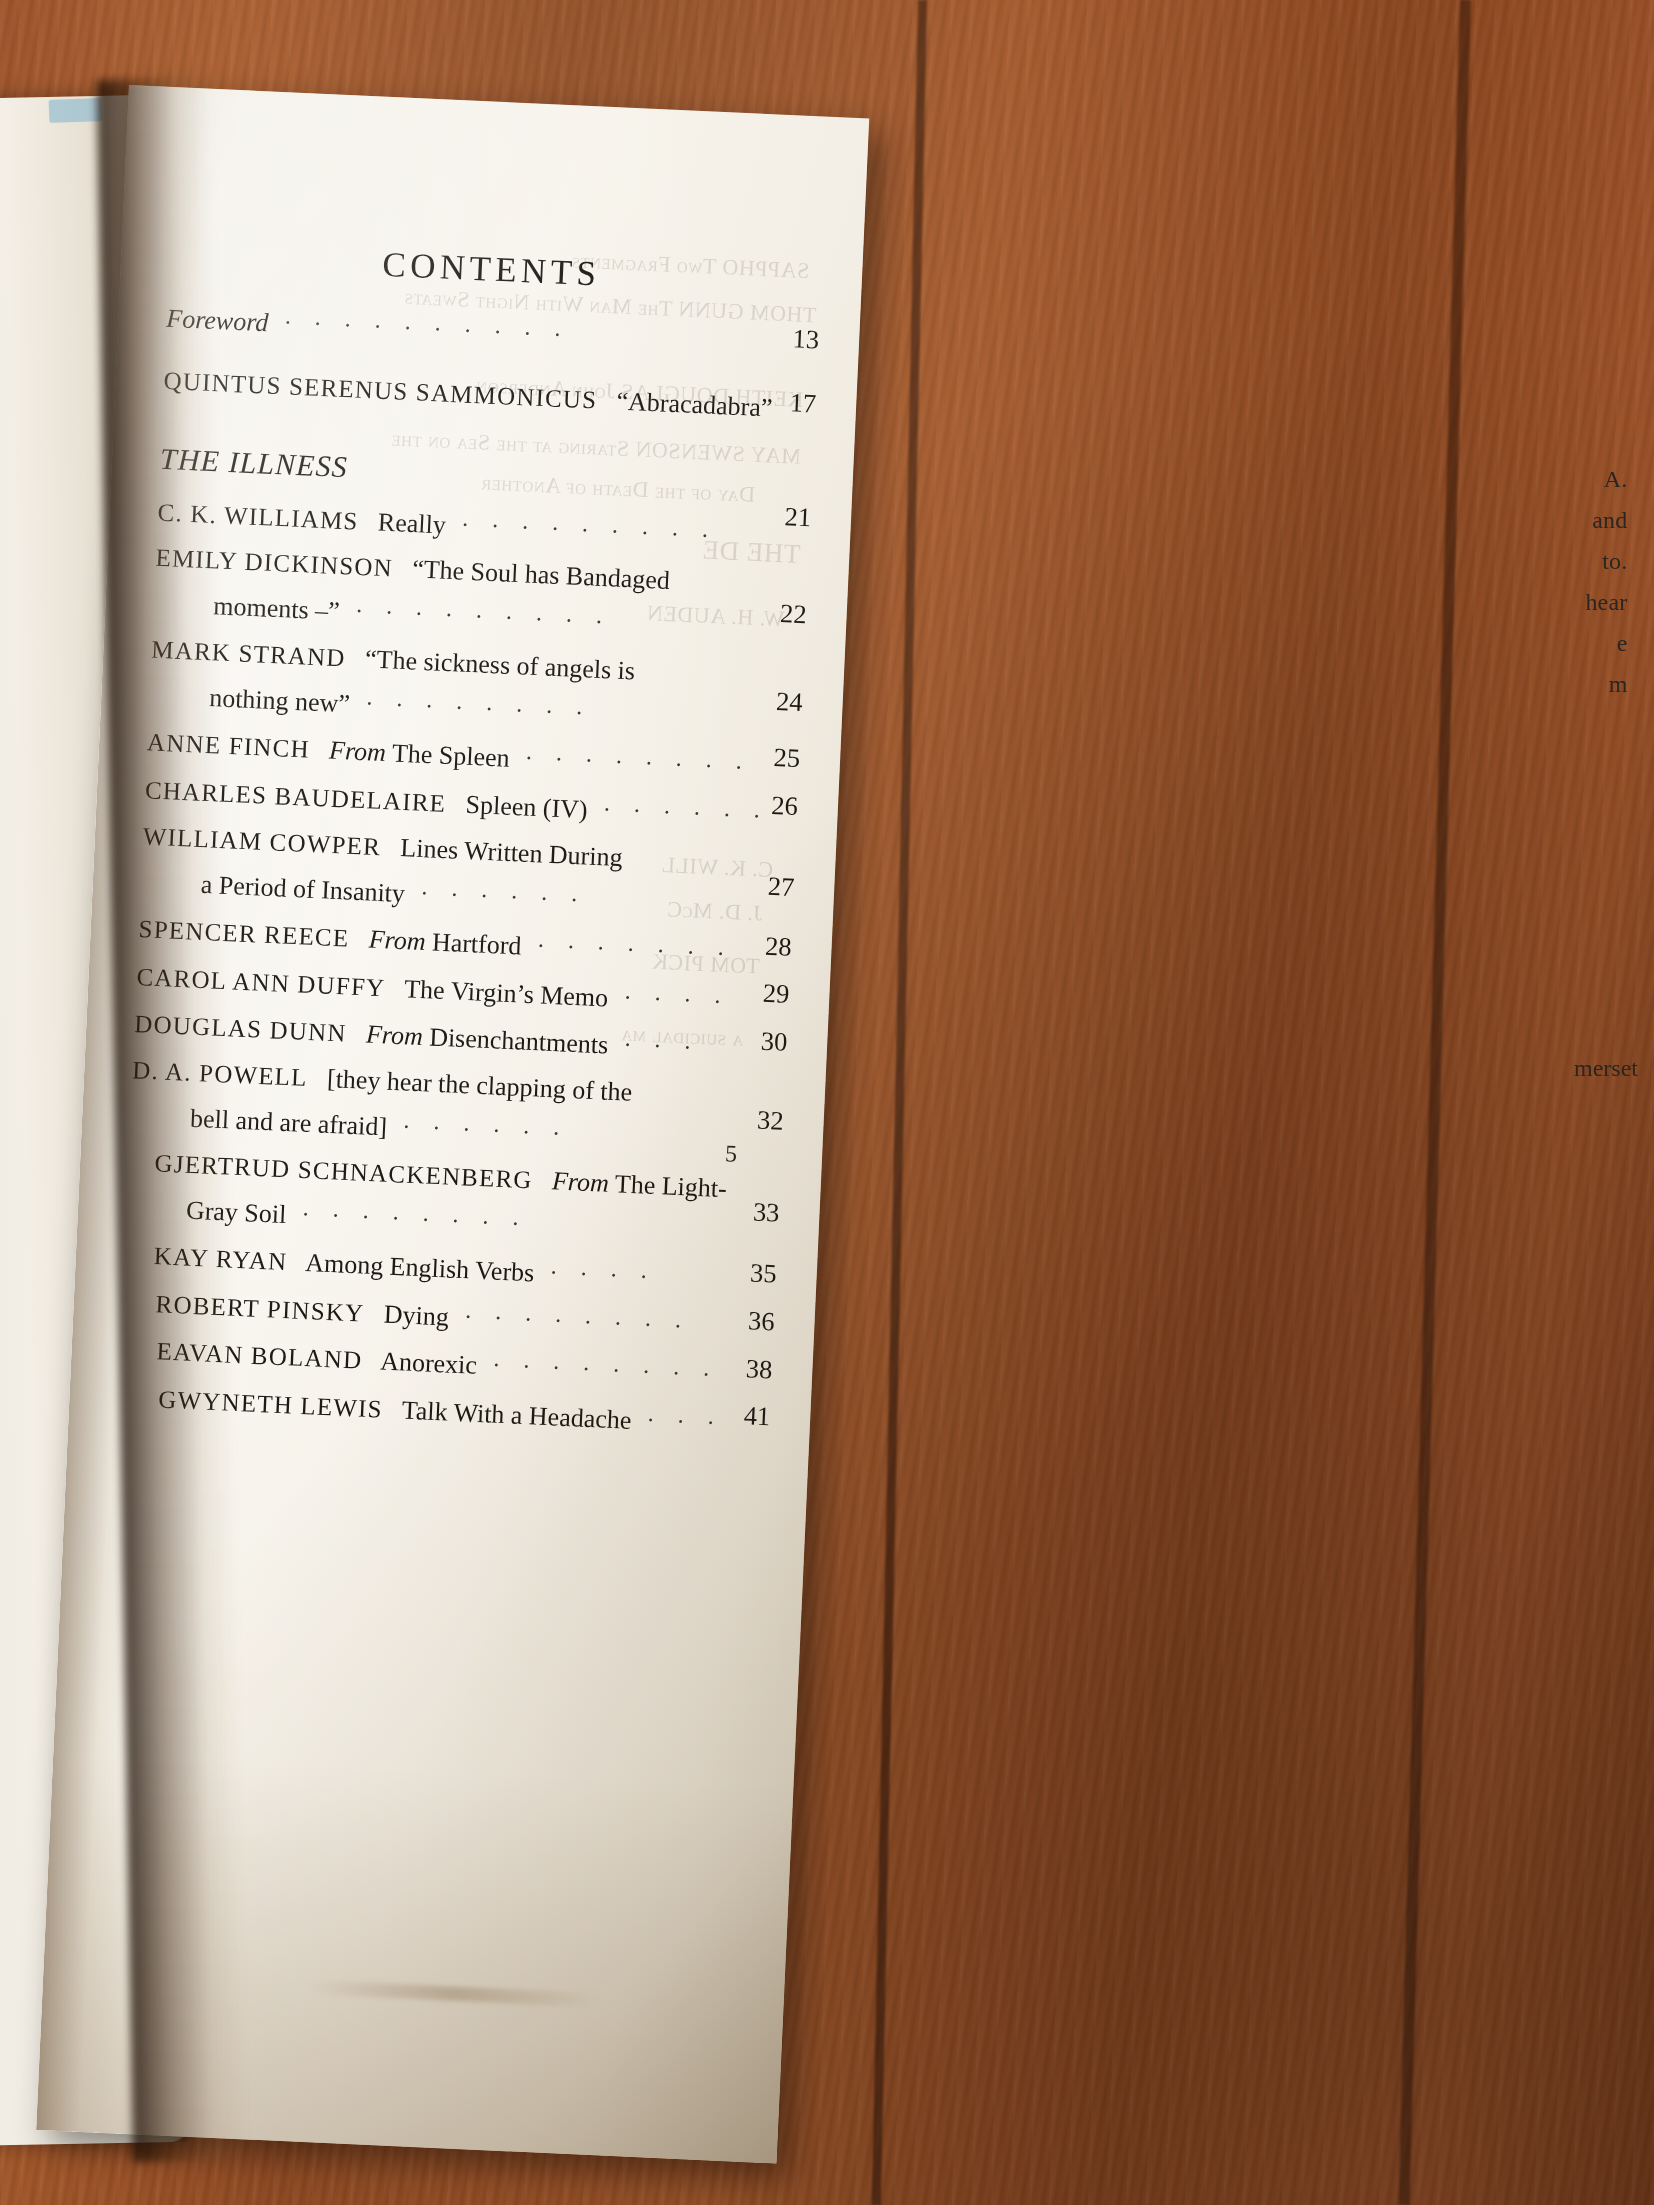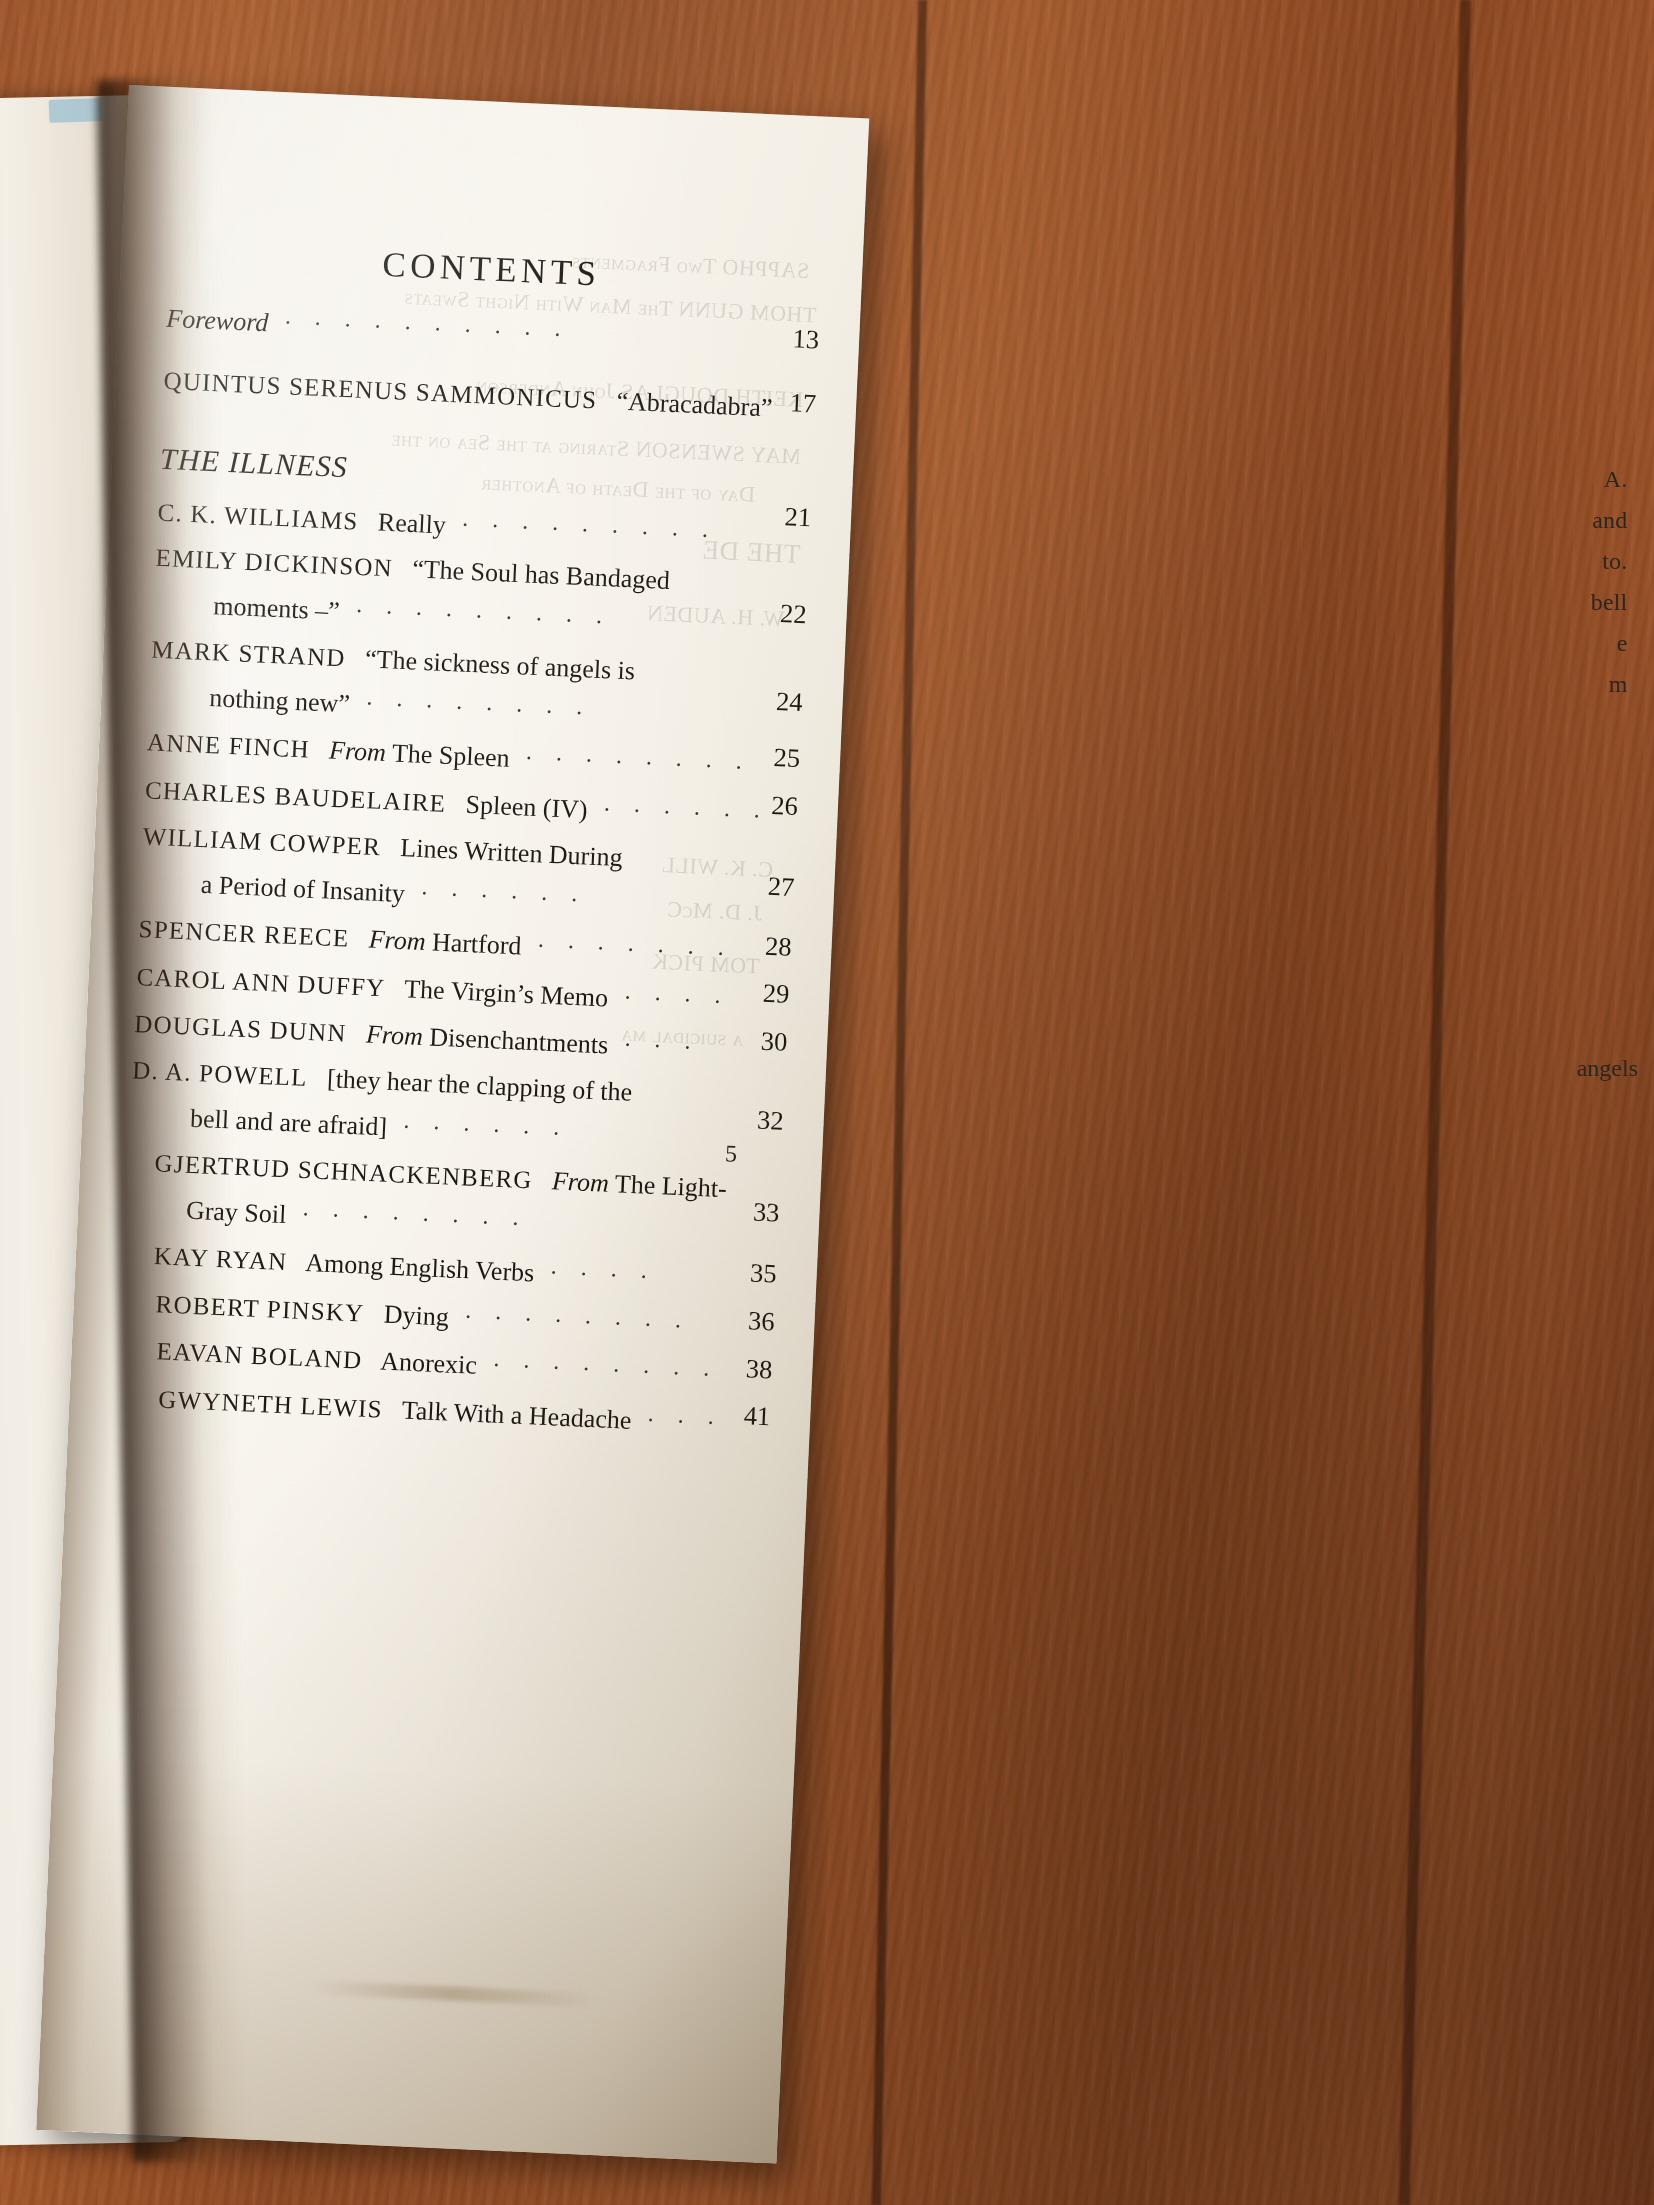--- a/index.html
+++ b/index.html
@@ -284,25 +284,25 @@
 
   <div class="left-page">
     <div class="edge-hint"></div>
   </div>
   <div class="left-tab"></div>
   <div class="left-tab2"></div>
   <div class="left-page-text">
     <div>A.</div>
     <div>and</div>
     <div>to.</div>
-    <div>bell</div>
+    <div>hear</div>
     <div>e</div>
     <div>m</div>
   </div>
-  <div class="left-page-text2">angels</div>
+  <div class="left-page-text2">merset</div>
 
   <div class="gutter"></div>
 
   <div class="page">
 
     <div class="bleed">
       <span class="bl" style="left:53px;  top:132px;">SAPPHO Two Fragments</span>
       <span class="bl" style="left:44px;  top:176px;">THOM GUNN The Man With Night Sweats</span>
       <span class="bl" style="left:53px;  top:261px;">KEITH DOUGLAS John Anderson</span>
       <span class="bl" style="left:53px;  top:318px;">MAY SWENSON Staring at the Sea on the</span>

